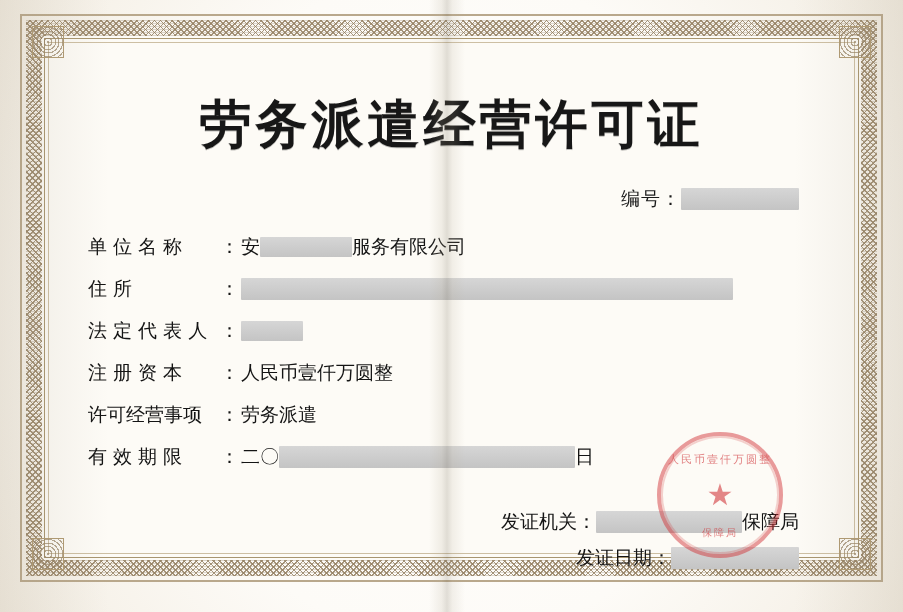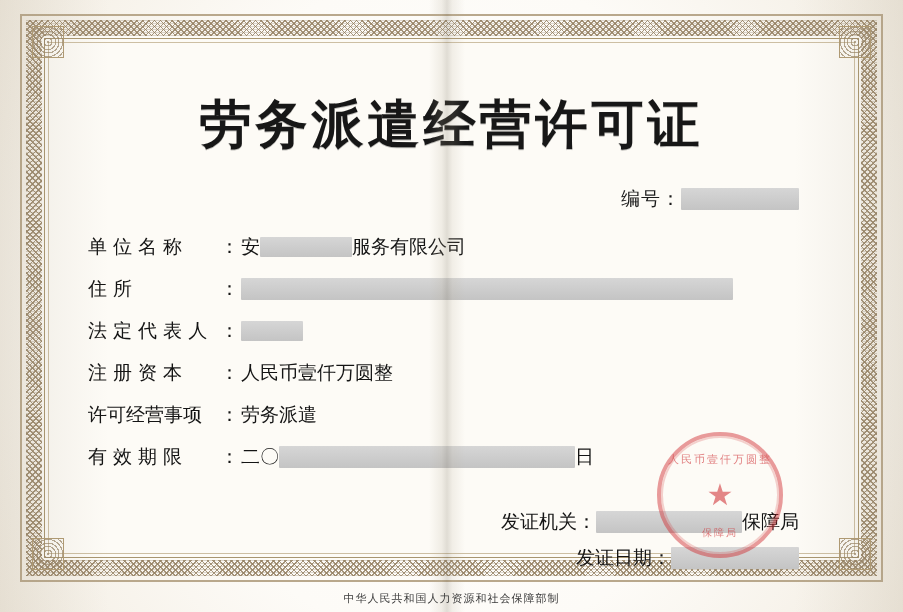--- a/index.html
+++ b/index.html
@@ -341,15 +341,14 @@
 
   <div class="seal">
     <span class="seal-text">人民币壹仟万圆整</span>
     <span class="seal-star">★</span>
     <span class="seal-text bottom">保障局</span>
   </div>
 
   <div class="page-shade"></div>
   <div class="fold"></div>
 
-  <div class="footer-note">中华人民共和国人力资源和社会保障部制</div>
 
 </div>
 
 </body></html>

